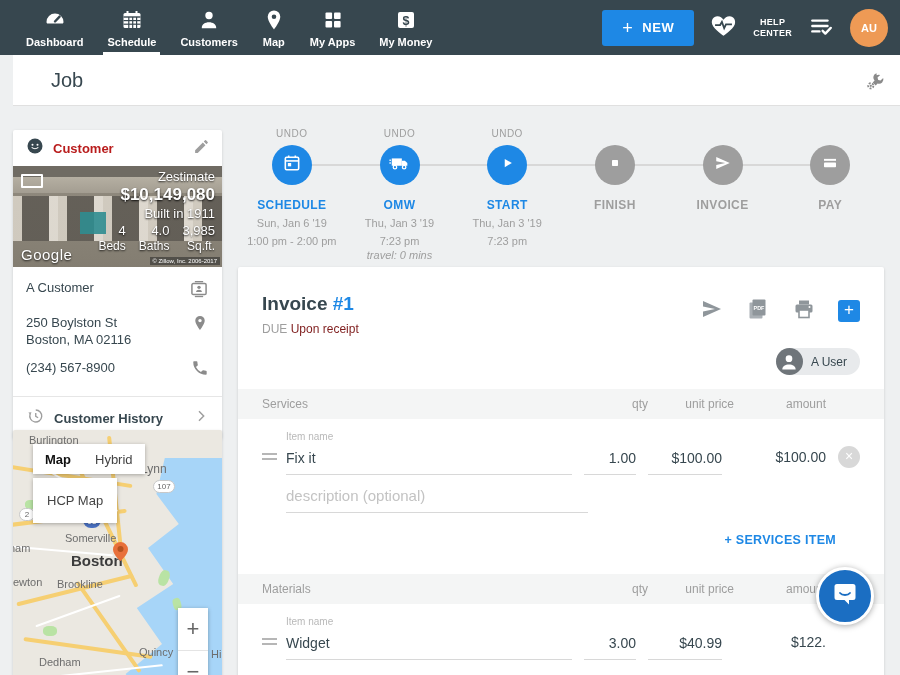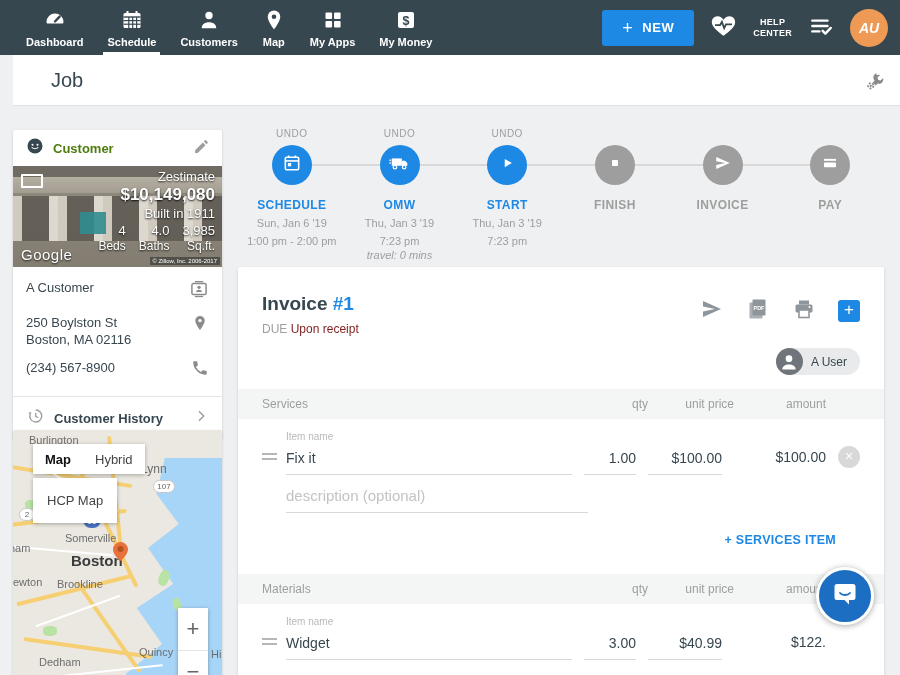--- a/index.html
+++ b/index.html
@@ -11,36 +11,36 @@
   .topbar { position:absolute; top:0; left:0; width:900px; height:55px; background:#37474f; display:flex; align-items:stretch; padding-left:14px; z-index:30; }
   .nav-items { display:flex; }
   .nav-item { display:flex; flex-direction:column; align-items:center; justify-content:center; padding:0 12px; cursor:pointer; position:relative; }
   .nav-item .nicon { height:24px; display:flex; align-items:flex-end; }
   .nav-item .nlabel { color:#fff; font-size:11px; font-weight:bold; margin-top:4px; }
   .nav-item.active::after { content:""; position:absolute; left:8px; right:8px; bottom:0; height:3px; background:#fff; }
   .nav-right { margin-left:auto; display:flex; align-items:center; gap:16px; padding-right:12px; }
   .new-btn { display:flex; align-items:center; gap:9px; background:#1e88e5; color:#fff; border:none; height:36px; padding:0 20px; border-radius:3px; font-size:13px; font-weight:bold; letter-spacing:.5px; cursor:pointer; font-family:inherit; }
   .new-btn .plus-glyph { font-size:18px; font-weight:normal; line-height:1; }
   .help-center { color:#fff; font-size:9px; font-weight:bold; line-height:11px; text-align:center; letter-spacing:.3px; }
-  .nav-avatar { width:38px; height:38px; border-radius:50%; background:#ee9a55; color:#fff; font-size:14px; font-weight:bold; display:flex; align-items:center; justify-content:center; cursor:pointer;font-style:italic; }
+  .nav-avatar { width:38px; height:38px; border-radius:50%; background:#ee9a55; color:#fff; font-size:11px; font-weight:bold; display:flex; align-items:center; justify-content:center; cursor:pointer; }
 
   
   .titlebar { position:absolute; top:55px; left:13px; width:900px; height:51px; background:#fff; border-bottom:1px solid #e0e0e0; display:flex; align-items:center; z-index:20; }
   .page-title { font-size:20px; font-weight:normal; color:#37474f; margin-left:38px; }
   .title-tools { position:absolute; right:26px; top:14px; cursor:pointer; }
 
   
   .content { position:absolute; top:106px; left:0; width:900px; height:569px; }
 
   .card { background:#fff; box-shadow:0 1px 3px rgba(0,0,0,.15); border-radius:2px; }
 
   
   .customer-card { position:absolute; left:13px; top:24px; width:209px; }
   .cust-header { height:36px; display:flex; align-items:center; gap:8px; padding:0 12px; }
-  .cust-header .chname { font-size:13px; font-weight:bold; color:#4d7c0f; }
+  .cust-header .chname { font-size:13px; font-weight:bold; color:#b91c1c; }
   .cust-header .edit { margin-left:auto; cursor:pointer; }
   .zimg { position:relative; height:101px; overflow:hidden; background:linear-gradient(180deg,#6f6b63 0%,#6f6b63 11%,#b5afa2 11%,#a39d91 27%,#8e887c 27%,#837d71 100%); }
   .zimg .windows { position:absolute; left:0; right:0; top:30%; height:44%; background:repeating-linear-gradient(90deg,#dcd6cb 0 9px,#5d5952 9px 36px,#ece7de 36px 45px); opacity:.85; }
   .zimg .teal { position:absolute; left:32%; top:46%; width:26px; height:22px; background:#2f8d90; opacity:.9; }
   .zimg .frame-ic { position:absolute; left:8px; top:8px; width:22px; height:14px; border:2px solid #fff; border-radius:1px; }
   .zoverlay { position:absolute; right:7px; top:3px; text-align:right; color:#fff; text-shadow:0 1px 2px rgba(0,0,0,.85); }
   .z-label { font-size:13px; }
   .z-value { font-size:17px; font-weight:bold; margin-top:1px; }
   .z-built { font-size:13px; margin-top:1px; }
   .z-stats { display:flex; justify-content:flex-end; gap:13px; margin-top:2px; }

